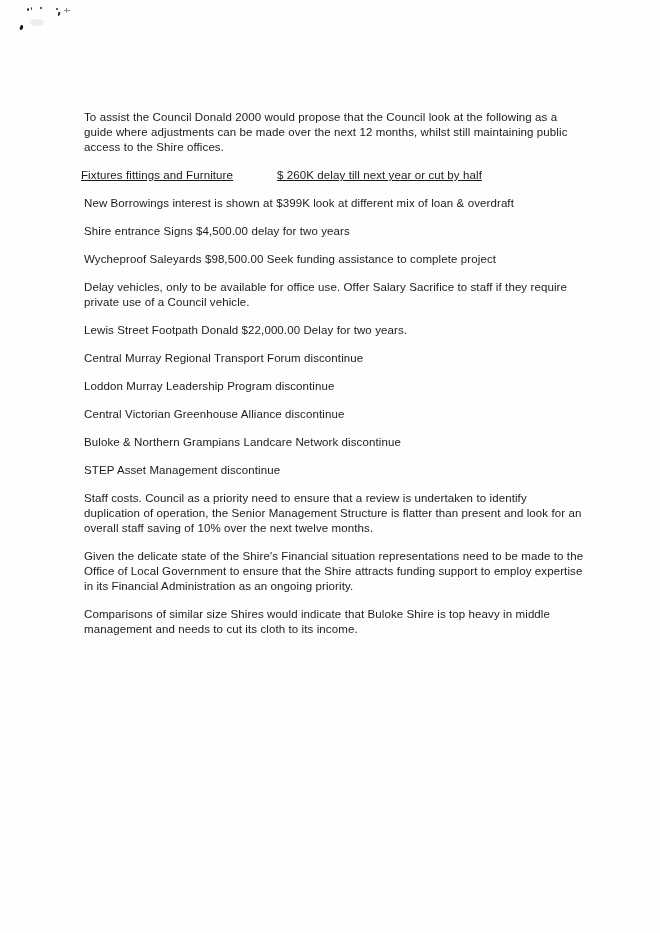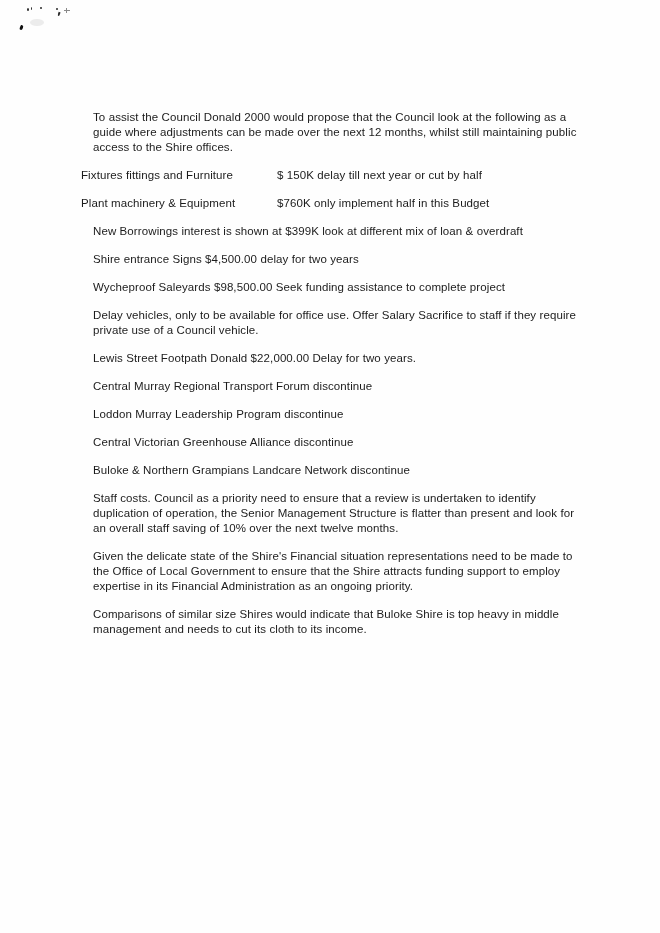--- a/index.html
+++ b/index.html
@@ -18,32 +18,33 @@
   }
   .content {
     position: absolute;
     left: 81px;
     top: 110px;
     width: 503px;
   }
   .content p {
     font-size: 11.5px;
     line-height: 15px;
-    margin: 0 0 13px 12px;
+    margin: 0 0 13px 3px;
     letter-spacing: 0.1px;
   }
   .budget-table {
     margin: 0 0 0 0;
   }
   .budget-row {
     display: flex;
     margin: 0 0 13px 0;
     font-size: 11.5px;
     line-height: 15px;
     letter-spacing: 0.1px;
+    text-decoration: underline;
   }
   .budget-item {
     width: 196px;
     flex: 0 0 196px;
   }
   .budget-action {
     flex: 1;
   }
   
   .speck {
@@ -76,35 +77,32 @@
   <span class="plus-h"></span>
   <span class="plus-v"></span>
 
   <div class="content">
 
     <p>To assist the Council Donald 2000 would propose that the Council look at the following as a guide where adjustments can be made over the next 12 months, whilst still maintaining public access to the Shire offices.</p>
 
     <div class="budget-table">
       <div class="budget-row">
         <span class="budget-item">Fixtures fittings and Furniture</span>
-        <span class="budget-action">$ 150K delay till next year or cut by half</span>
-      </div>
-      <div class="budget-row">
-        <span class="budget-item">Plant machinery &amp; Equipment</span>
-        <span class="budget-action">$760K only implement half in this Budget</span>
+        <span class="budget-action">$ 260K delay till next year or cut by half</span>
       </div>
     </div>
 
     <p>New Borrowings interest is shown at $399K look at different mix of loan &amp; overdraft</p>
     <p>Shire entrance Signs $4,500.00 delay for two years</p>
     <p>Wycheproof Saleyards $98,500.00 Seek funding assistance to complete project</p>
     <p>Delay vehicles, only to be available for office use. Offer Salary Sacrifice to staff if they require private use of a Council vehicle.</p>
     <p>Lewis Street Footpath Donald $22,000.00 Delay for two years.</p>
     <p>Central Murray Regional Transport Forum discontinue</p>
     <p>Loddon Murray Leadership Program discontinue</p>
     <p>Central Victorian Greenhouse Alliance discontinue</p>
     <p>Buloke &amp; Northern Grampians Landcare Network discontinue</p>
+    <p>STEP Asset Management discontinue</p>
     <p>Staff costs. Council as a priority need to ensure that a review is undertaken to identify duplication of operation, the Senior Management Structure is flatter than present and look for an overall staff saving of 10% over the next twelve months.</p>
     <p>Given the delicate state of the Shire's Financial situation representations need to be made to the Office of Local Government to ensure that the Shire attracts funding support to employ expertise in its Financial Administration as an ongoing priority.</p>
     <p>Comparisons of similar size Shires would indicate that Buloke Shire is top heavy in middle management and needs to cut its cloth to its income.</p>
 
   </div>
 </div>
 
 </body></html>

